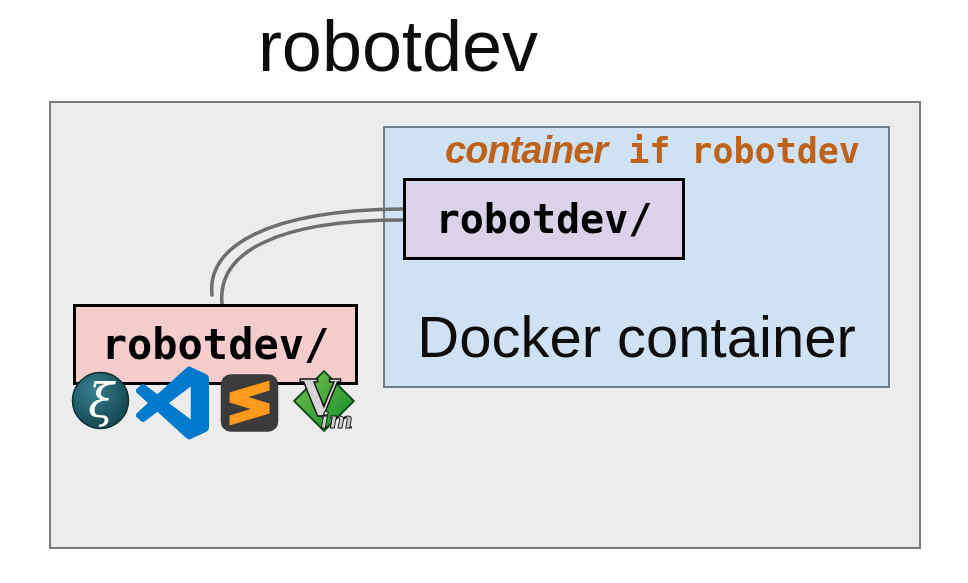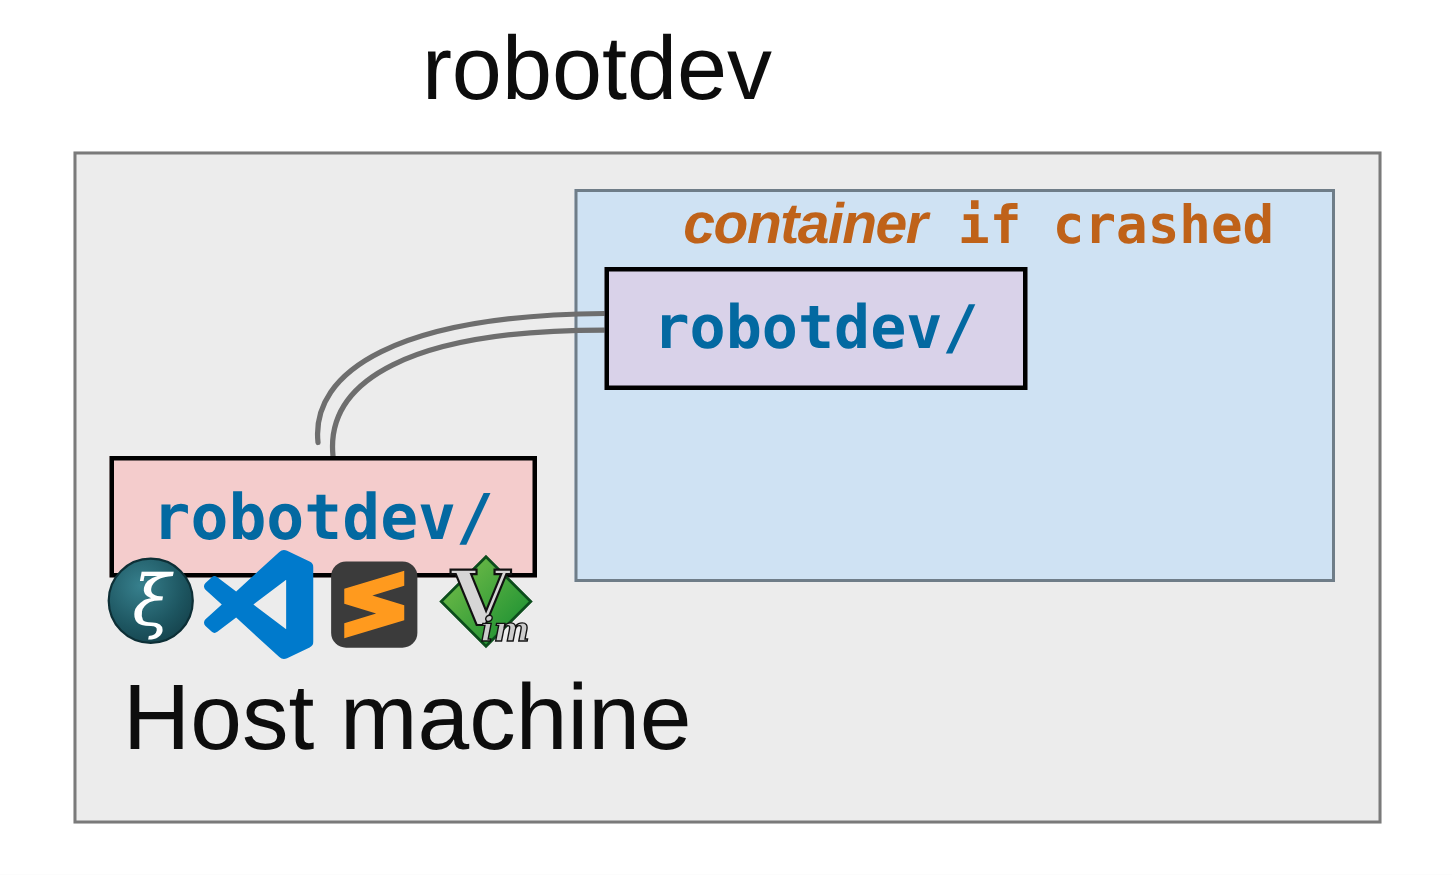--- a/index.html
+++ b/index.html
@@ -8,21 +8,21 @@
     --host-folder-bg:#f4cccc; --docker-folder-bg:#d9d2e9;
     --box-border:#000000; --note-text:#bf6219; --connector:#6e6e6e;
   }
   *{margin:0;padding:0;box-sizing:border-box;}
   html,body{background:#ffffff;}
   body{font-family:"Liberation Sans",sans-serif;color:#111;}
   .stage{position:relative;width:968px;height:583px;background:#ffffff;overflow:hidden;}
 
   .page-title{
     position:absolute;left:0;top:14px;width:796px;text-align:center;
-    font-size:60px;line-height:64px;font-weight:400;color:#0d0d0d;
+    font-size:72px;line-height:64px;font-weight:400;color:#0d0d0d;
   }
 
   .host-box{
     position:absolute;left:49px;top:101px;width:872px;height:448px;
     background:var(--host-bg);border:2px solid var(--host-border);
   }
 
   .docker-box{
     position:absolute;left:383px;top:126px;width:507px;height:262px;
     background:var(--docker-bg);border:2px solid var(--docker-border);
@@ -31,21 +31,21 @@
   .note-line{
     position:absolute;left:415px;top:129px;width:475px;text-align:center;
     color:var(--note-text);white-space:nowrap;
   }
   .note-em{font-size:38px;font-weight:bold;font-style:italic;letter-spacing:-1px;}
   .note-mono{font-family:"DejaVu Sans Mono","Liberation Mono",monospace;font-size:35px;font-weight:bold;}
 
   .folder-box{
     border:3px solid var(--box-border);
     display:flex;align-items:center;justify-content:center;
-    font-family:"DejaVu Sans Mono","Liberation Mono",monospace;font-weight:bold;color:#0369a1;
+    font-family:"DejaVu Sans Mono","Liberation Mono",monospace;font-weight:bold;color:#000000;
     position:absolute;
   }
   .docker-folder{left:403px;top:178px;width:282px;height:82px;background:var(--docker-folder-bg);font-size:40px;}
   .host-folder{left:73px;top:304px;width:285px;height:81px;background:var(--host-folder-bg);font-size:42px;}
 
   .docker-label{
     position:absolute;left:385px;top:306px;width:503px;text-align:center;
     font-size:58px;line-height:62px;color:#0d0d0d;white-space:nowrap;
   }
   .mirror-label{
@@ -69,32 +69,33 @@
 
 <div class="stage">
 
   <div class="page-title">robotdev</div>
 
   <div class="host-box"></div>
 
   <div class="docker-box"></div>
 
   <div class="note-line">
-    <span class="note-em">container</span><span class="note-mono"> if crashed</span>
+    <span class="note-em">container</span><span class="note-mono"> if robotdev</span>
   </div>
 
   <svg class="connector" width="968" height="583" viewBox="0 0 968 583">
     <path d="M 212 295 C 207 247 266 210 403 209" fill="none" stroke="#6e6e6e" stroke-width="3.5" stroke-linecap="round"></path>
     <path d="M 222 304 C 217 254 273 220 403 220" fill="none" stroke="#6e6e6e" stroke-width="3.5" stroke-linecap="round"></path>
   </svg>
 
   <div class="folder-box docker-folder">
     <span>robotdev/</span>
   </div>
 
+  <div class="docker-label">Docker container</div>
 
 
   <div class="folder-box host-folder">
     <span>robotdev/</span>
   </div>
 
   <div class="icon icon-emacs">
     <svg viewBox="0 0 24 24">
       <defs>
         <radialGradient id="eg" cx="0.38" cy="0.32" r="0.85">
@@ -128,15 +129,14 @@
           <stop offset="0" stop-color="#7dc24b"></stop>
           <stop offset="1" stop-color="#0f8a2f"></stop>
         </linearGradient>
       </defs>
       <polygon points="12,0.8 23.2,12 12,23.2 0.8,12" fill="url(#vg)" stroke="#0c4d1c" stroke-width="0.7"></polygon>
       <text x="10.6" y="17.8" text-anchor="middle" font-family="'DejaVu Serif',serif" font-weight="bold" font-size="19" fill="#d6d6d6" stroke="#111" stroke-width="0.55">V</text>
       <text x="16.8" y="22" text-anchor="middle" font-family="'DejaVu Serif',serif" font-style="italic" font-weight="bold" font-size="8.5" fill="#cccccc" stroke="#111" stroke-width="0.35">im</text>
     </svg>
   </div>
 
-  <div class="host-label">Host machine</div>
 
 </div>
 
 </body></html>

